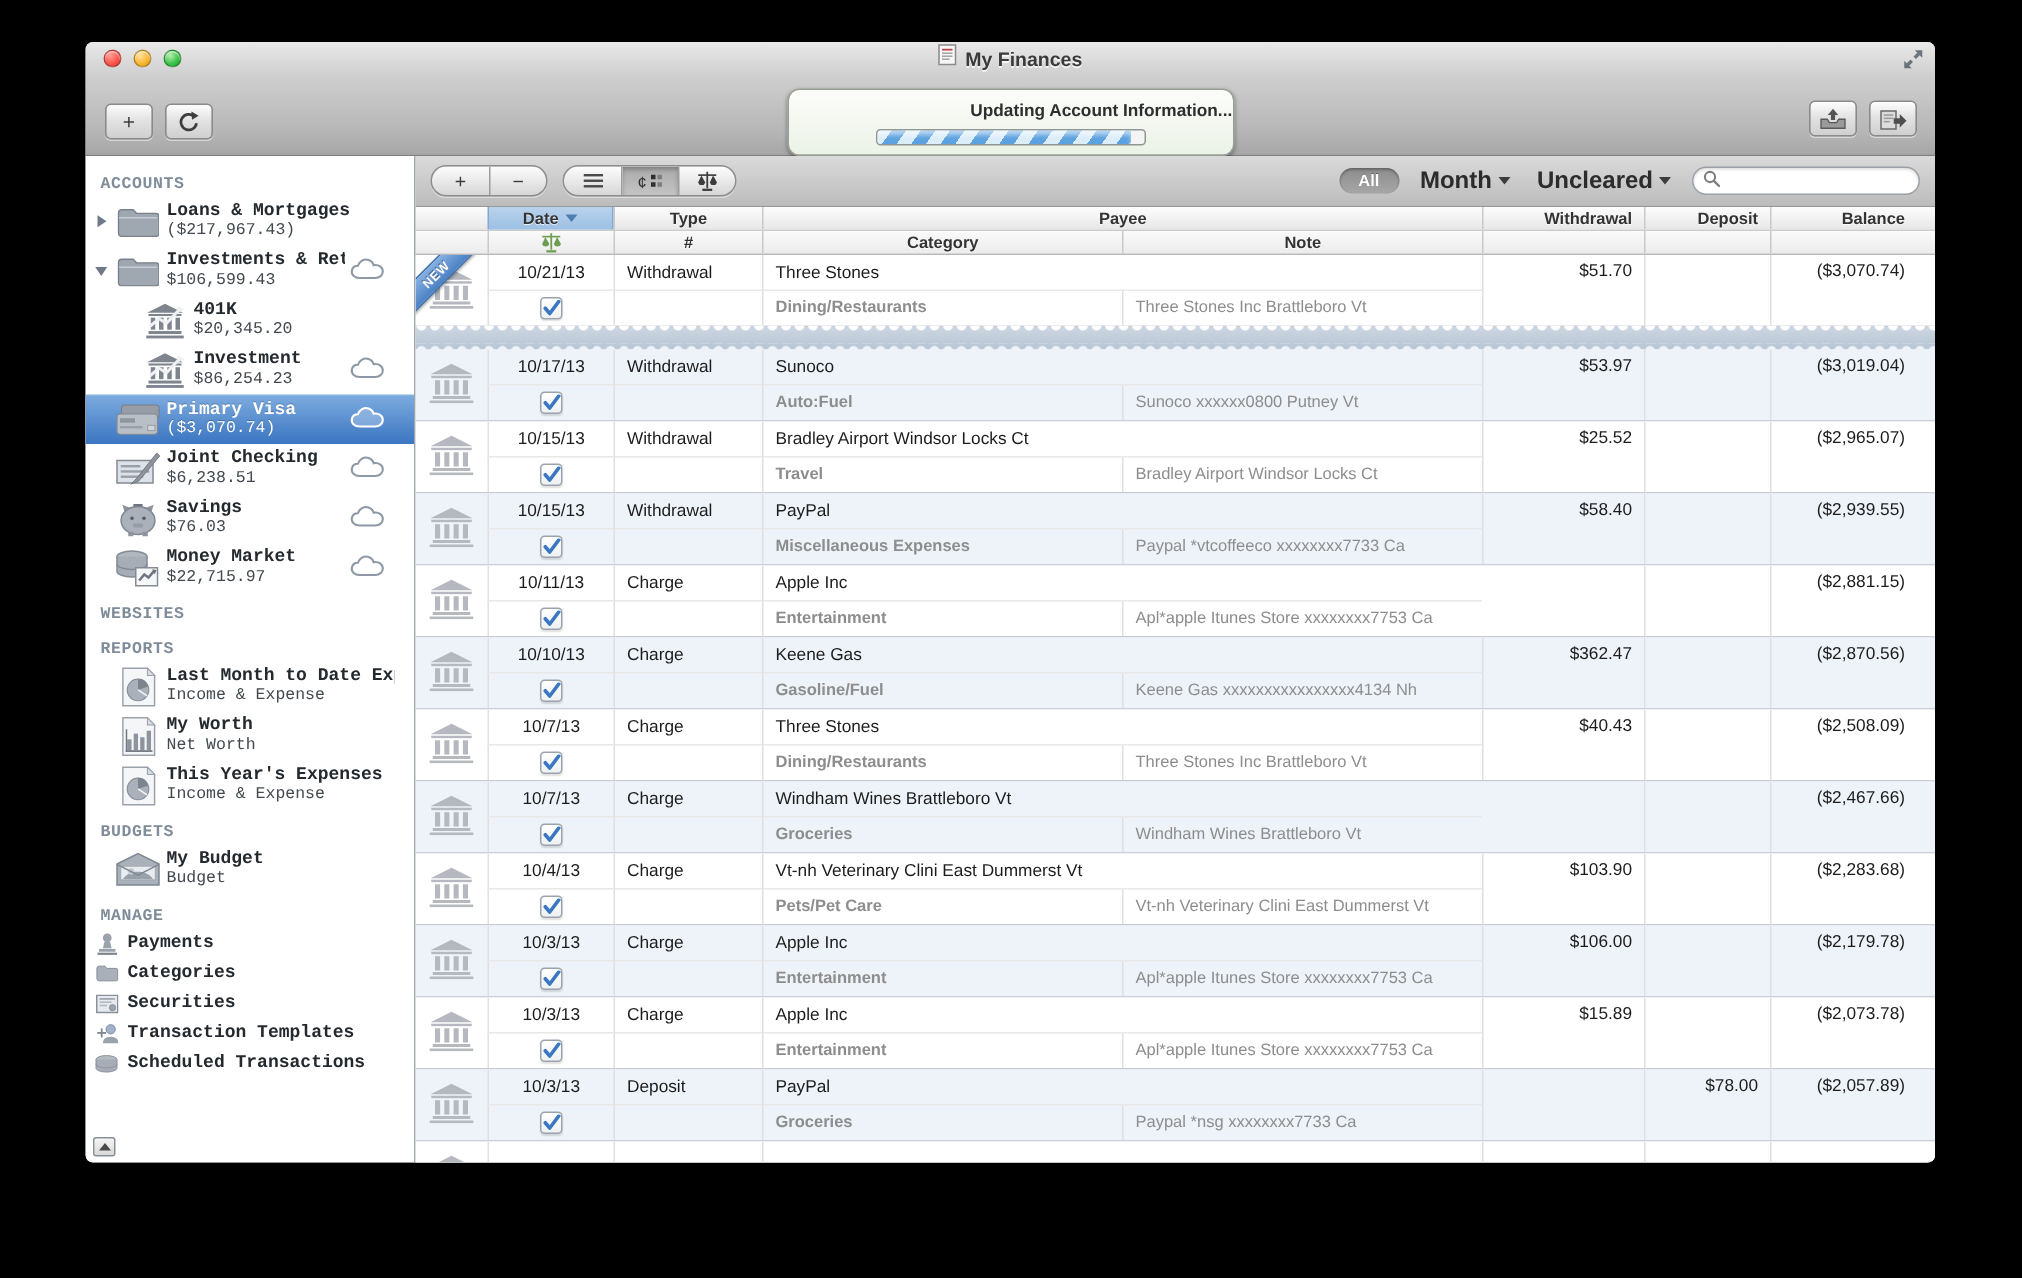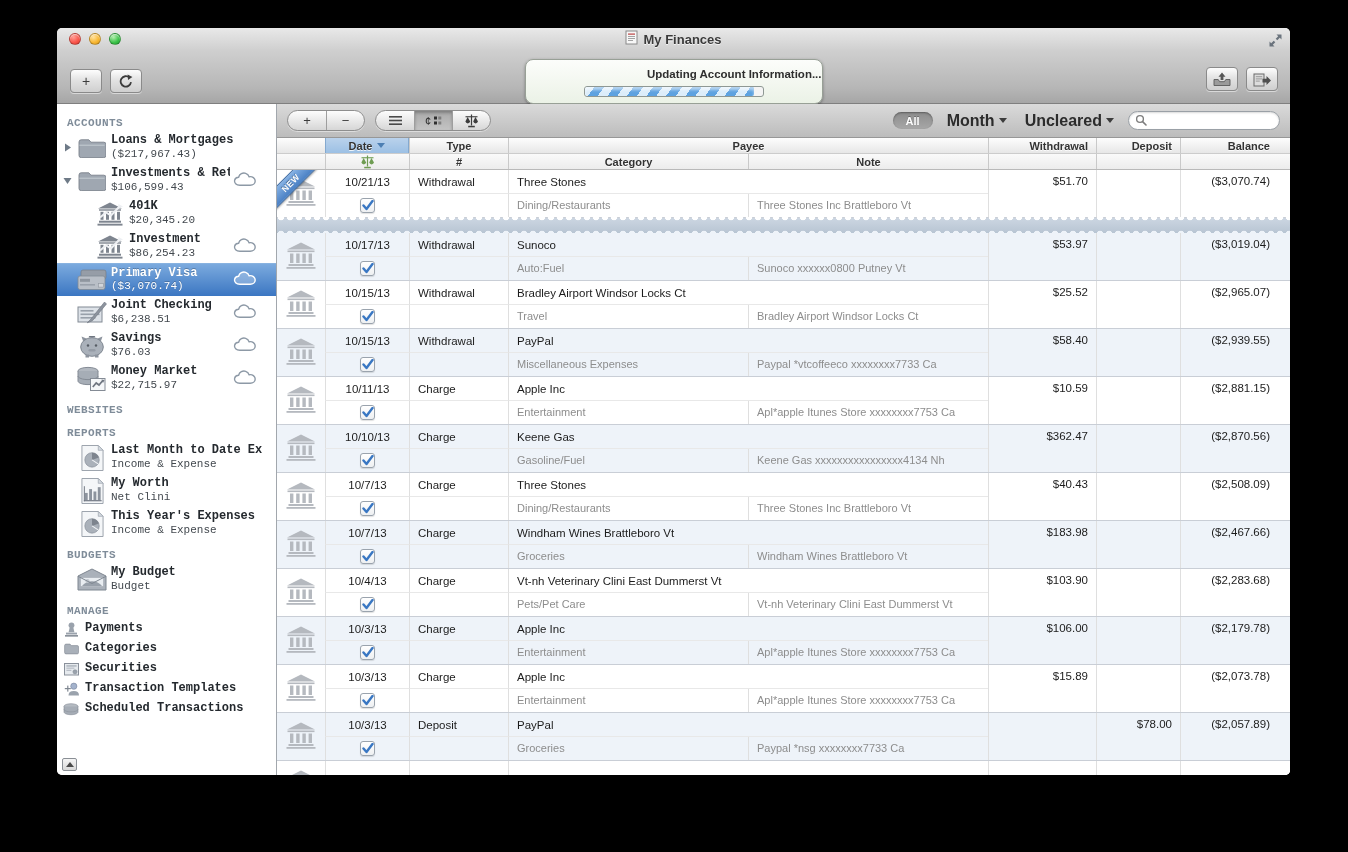--- a/index.html
+++ b/index.html
@@ -117,21 +117,21 @@
   .icon-c { grid-column:1; grid-row:1/3; display:flex; align-items:center; justify-content:center; }
   .f-date { grid-column:2; grid-row:1; text-align:center; line-height:24px; }
   .f-type { grid-column:3; grid-row:1; padding-left:8px; line-height:24px; }
   .f-payee { grid-column:4/6; grid-row:1; padding-left:8px; line-height:24px; }
   .f-withdrawal { grid-column:6; grid-row:1/3; text-align:right; padding:5px 8px 0 0; }
   .f-deposit { grid-column:7; grid-row:1/3; text-align:right; padding:5px 8px 0 0; }
   .f-balance { grid-column:8; grid-row:1/3; text-align:right; padding:5px 8px 0 0; }
   .cb-c { grid-column:2; grid-row:2; display:flex; align-items:center; justify-content:center; }
   .f-number { grid-column:3; grid-row:2; padding-left:8px; }
   .f-category { grid-column:4; grid-row:2; padding-left:8px; line-height:23px;
-    color:#8d8d8d; font-size:11px; }
+    color:#8d8d8d; font-size:11px;font-weight:bold; }
   .f-note { grid-column:5; grid-row:2; padding-left:8px; line-height:23px;
     color:#8d8d8d; font-size:11px; }
   .cb { width:15px; height:15px; border:1px solid #9aa3ad; border-radius:3px;
     background:linear-gradient(#ffffff,#eef0f2); display:flex; align-items:center;
     justify-content:center; box-shadow:0 1px 1px rgba(0,0,0,.12); }
   .ribbon { position:absolute; top:5px; left:-16px; transform:rotate(-45deg);
     background:linear-gradient(#85b1e4,#4a80c4); color:#fff; font-size:8.5px; font-weight:bold;
     letter-spacing:.5px; padding:2px 18px; border:1px solid #3f6ea8;
     box-shadow:0 1px 2px rgba(0,0,0,.35); text-shadow:0 -1px 0 rgba(0,0,0,.3); }
   .scallop { height:15px; background:linear-gradient(#ccd6e2,#b8c5d3); position:relative; }
@@ -407,21 +407,21 @@
                 <rect x="5" y="16" width="3" height="7.5" fill="#8d949e"></rect>
                 <rect x="9.5" y="12" width="3" height="11.5" fill="#8d949e"></rect>
                 <rect x="14" y="14.5" width="3" height="9" fill="#8d949e"></rect>
                 <rect x="18.5" y="10" width="3" height="13.5" fill="#8d949e"></rect>
                 <rect x="4" y="23.5" width="18.5" height="1.2" fill="#6f7681"></rect>
                 <rect x="4" y="9" width="1" height="15.7" fill="#6f7681"></rect>
               </svg>
             </span>
     <span class="sb-text">
       <span class="sb-name">My Worth</span>
-      <span class="sb-sub">Net Clini</span>
+      <span class="sb-sub">Net Worth</span>
     </span>
 
   </div>
 
   <div class="sb-item">
     <span class="disc"></span>
     <span class="sb-icon">
               <svg width="25" height="28" viewBox="0 0 26 28">
                 <path d="M2 1 h17 l5 5 v21 H2z" fill="#f4f6f8" stroke="#9aa1ab"></path>
                 <path d="M19 1 l5 5 h-5z" fill="#d6dbe1" stroke="#9aa1ab" stroke-width="0.7"></path>
@@ -762,21 +762,20 @@
                   <rect x="10.2" y="11.5" width="3.4" height="9.5" fill="#b5b9bf"></rect>
                   <rect x="16.4" y="11.5" width="3.4" height="9.5" fill="#b5b9bf"></rect>
                   <rect x="22.6" y="11.5" width="3.4" height="9.5" fill="#b5b9bf"></rect>
                   <rect x="2.5" y="22" width="25" height="2" fill="#b5b9bf"></rect>
                   <rect x="0.5" y="25" width="29" height="1.8" fill="#b5b9bf"></rect>
                 </svg></span>
             </div>
     <div class="c v mid f-date">10/11/13</div>
     <div class="c v mid f-type">Charge</div>
     <div class="c v mid f-payee">Apple Inc</div>
-    <div class="c v f-withdrawal">$10.59</div>
     <div class="c v f-deposit"></div>
     <div class="c v f-balance">($2,881.15)</div>
     <div class="c v cb-c">
               <span class="cb">
                 <svg width="12" height="11" viewBox="0 0 12 11">
                   <path d="M1.5 5.5 L4.5 9 L10.5 1" fill="none" stroke="#3977c3" stroke-width="2.4" stroke-linecap="round" stroke-linejoin="round"></path>
                 </svg>
               </span>
             </div>
     <div class="c v f-number"></div>
@@ -855,21 +854,20 @@
                   <rect x="10.2" y="11.5" width="3.4" height="9.5" fill="#b5b9bf"></rect>
                   <rect x="16.4" y="11.5" width="3.4" height="9.5" fill="#b5b9bf"></rect>
                   <rect x="22.6" y="11.5" width="3.4" height="9.5" fill="#b5b9bf"></rect>
                   <rect x="2.5" y="22" width="25" height="2" fill="#b5b9bf"></rect>
                   <rect x="0.5" y="25" width="29" height="1.8" fill="#b5b9bf"></rect>
                 </svg></span>
             </div>
     <div class="c v mid f-date">10/7/13</div>
     <div class="c v mid f-type">Charge</div>
     <div class="c v mid f-payee">Windham Wines Brattleboro Vt</div>
-    <div class="c v f-withdrawal">$183.98</div>
     <div class="c v f-deposit"></div>
     <div class="c v f-balance">($2,467.66)</div>
     <div class="c v cb-c">
               <span class="cb">
                 <svg width="12" height="11" viewBox="0 0 12 11">
                   <path d="M1.5 5.5 L4.5 9 L10.5 1" fill="none" stroke="#3977c3" stroke-width="2.4" stroke-linecap="round" stroke-linejoin="round"></path>
                 </svg>
               </span>
             </div>
     <div class="c v f-number"></div>

